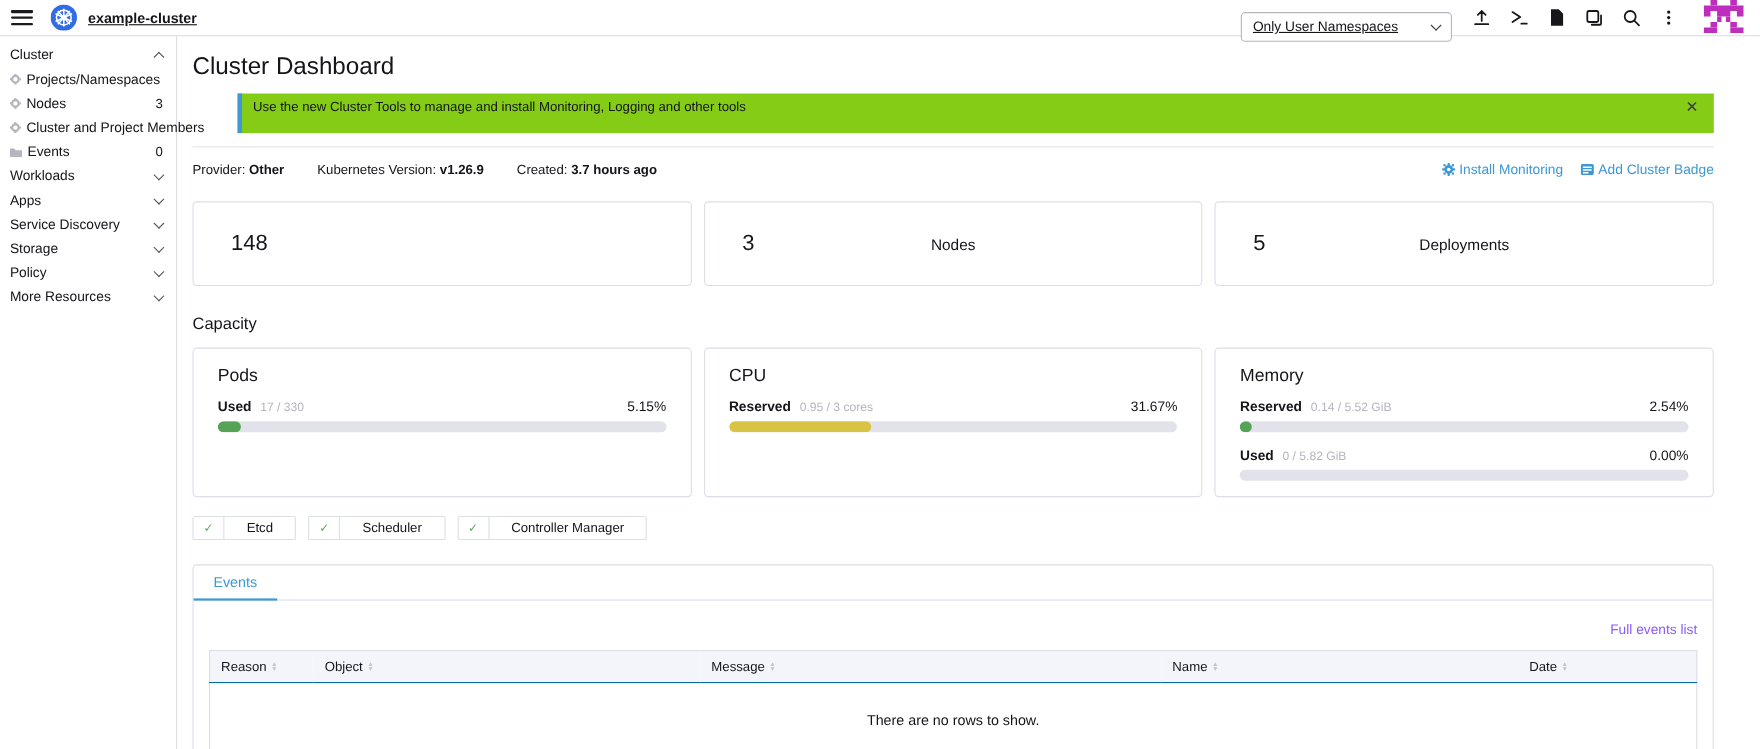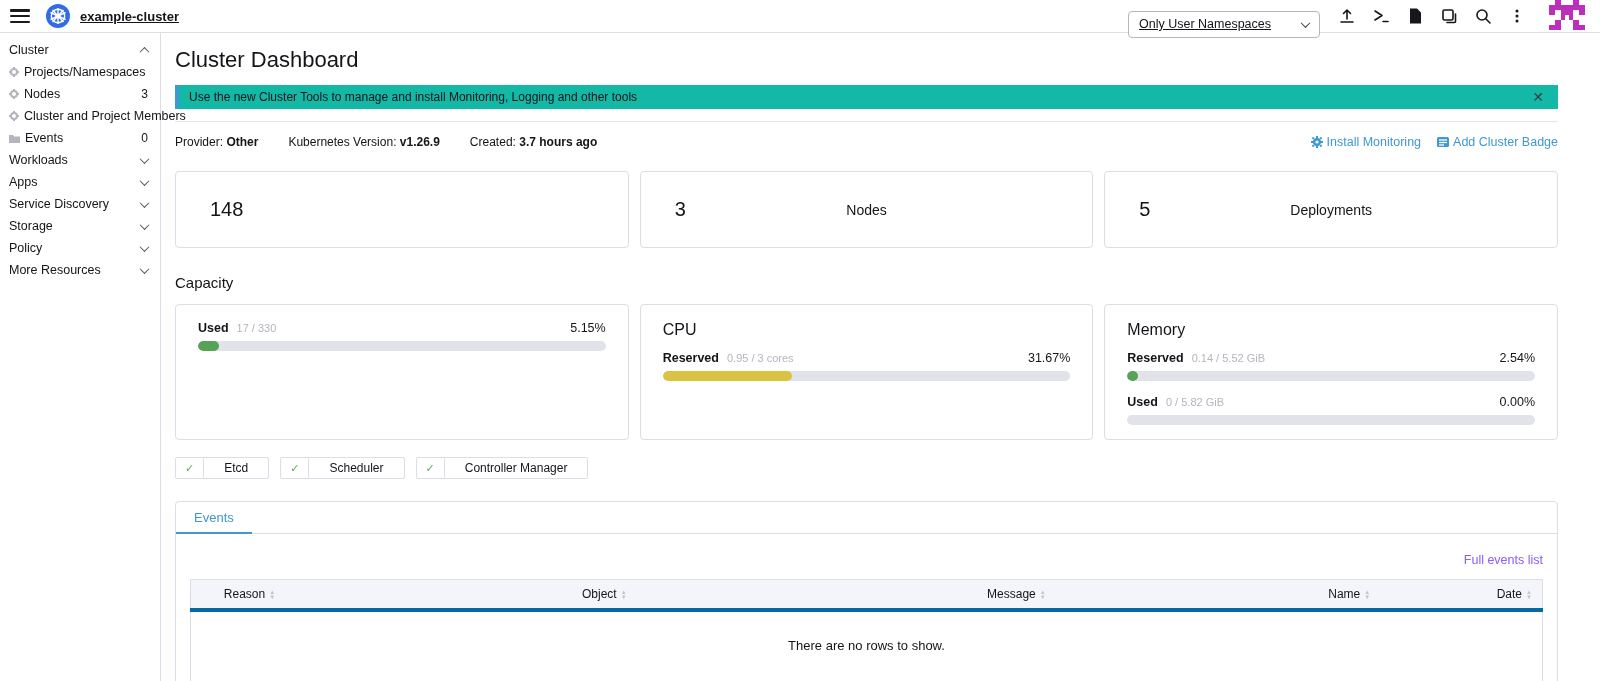--- a/index.html
+++ b/index.html
@@ -28,21 +28,21 @@
   .side-row { height:22px; display:flex; align-items:center; padding:0 12px 0 9px; font-size:12.5px; cursor:pointer; }
   .side-row .lbl { white-space:nowrap; }
   .side-row .chev { margin-left:auto; border-color:#55555e; }
   .side-child { padding-left:9px; }
   .side-child .icon { margin-right:5px; display:inline-flex; }
   .side-count { margin-left:auto; font-size:12px; }
   .main { flex:1; padding:14px 42px 0 14px; }
 
   
   .page-title { font-size:22px; font-weight:500; margin-bottom:12px; }
-  .banner { background:#14b8a6; border-left:4px solid #3d98d3; display:flex; align-items:center; padding:5px 14px 5px 10px; font-size:12px; }
+  .banner { background:#84cc16; border-left:4px solid #3d98d3; display:flex; align-items:center; padding:5px 14px 17px 10px; font-size:12px;margin-left:41px; }
   .banner-close { margin-left:auto; font-size:14px; color:#3b3b43; cursor:pointer; line-height:1; }
   .meta-divider { border:none; border-top:1px solid #e4e4ea; margin:12px 0 0; }
   .meta-row { display:flex; align-items:center; margin:13px 0 22px; font-size:12px; }
   .meta-item { margin-right:30px; }
   .meta-item b { font-weight:bold; }
   .head-actions { margin-left:auto; display:flex; align-items:center; gap:16px; }
   .head-link { color:#3d98d3; font-size:12.5px; display:flex; align-items:center; gap:4px; cursor:pointer; }
 
   
   .glance-row { display:flex; gap:11px; margin-bottom:26px; }
@@ -70,21 +70,21 @@
   .comp-label { display:flex; align-items:center; padding:3px 20px; font-size:12px; }
 
   
   .events-panel { border:1px solid #dcdee7; border-radius:4px; background:#fff; }
   .tab-bar { border-bottom:1px solid #dcdee7; display:flex; }
   .tab { padding:8px 18px 7px; font-size:13px; color:#3d98d3; border-bottom:2px solid #3d98d3; margin-bottom:-1px; cursor:pointer; }
   .panel-body { padding:12px 14px 16px; }
   .full-list-row { text-align:right; margin:6px 0 12px; }
   .full-list-link { color:#8b5cf6; font-size:12.5px; cursor:pointer; }
   table.events { width:100%; border:1px solid #dcdee7; border-collapse:collapse; }
-  table.events th { background:#f4f5fa; text-align:right; font-size:12px; font-weight:normal; padding:7px 10px; border-bottom:4px solid #0369a1; cursor:pointer; white-space:nowrap;margin-left:25px; }
+  table.events th { background:#f4f5fa; text-align:left; font-size:12px; font-weight:normal; padding:7px 10px; border-bottom:1px solid #0369a1; cursor:pointer; white-space:nowrap;margin-left:25px; }
   .sort-icon { display:inline-block; vertical-align:middle; margin-left:4px; line-height:0; }
   .sort-icon span { display:block; font-size:6px; color:#c3c3cc; line-height:5px; }
   td.empty-cell { text-align:center; padding:26px 0 44px; font-size:13px; }
 
   svg .stroke { fill:none; stroke:#16161b; stroke-width:1.6; stroke-linecap:round; stroke-linejoin:round; }
   svg .fillblue { fill:#3d98d3; }
 </style>
 </head>
 <body>
 
@@ -319,20 +319,21 @@
       <div class="glance-card">
         <span class="glance-num">5</span>
         <span class="glance-label">Deployments</span>
       </div>
     </div>
 
     <div class="section-heading">Capacity</div>
     <div class="cap-row">
 
       <div class="cap-card">
+        <div class="cap-title">Pods</div>
         <div class="cap-line">
           <span class="cl-label">Used</span>
           <span class="cl-detail">17 / 330</span>
           <span class="cl-pct">5.15%</span>
         </div>
         <div class="bar-track">
           <div class="bar-fill" style="width: 5.15%; background: rgb(86, 162, 87);"></div>
         </div>
       </div>
 

